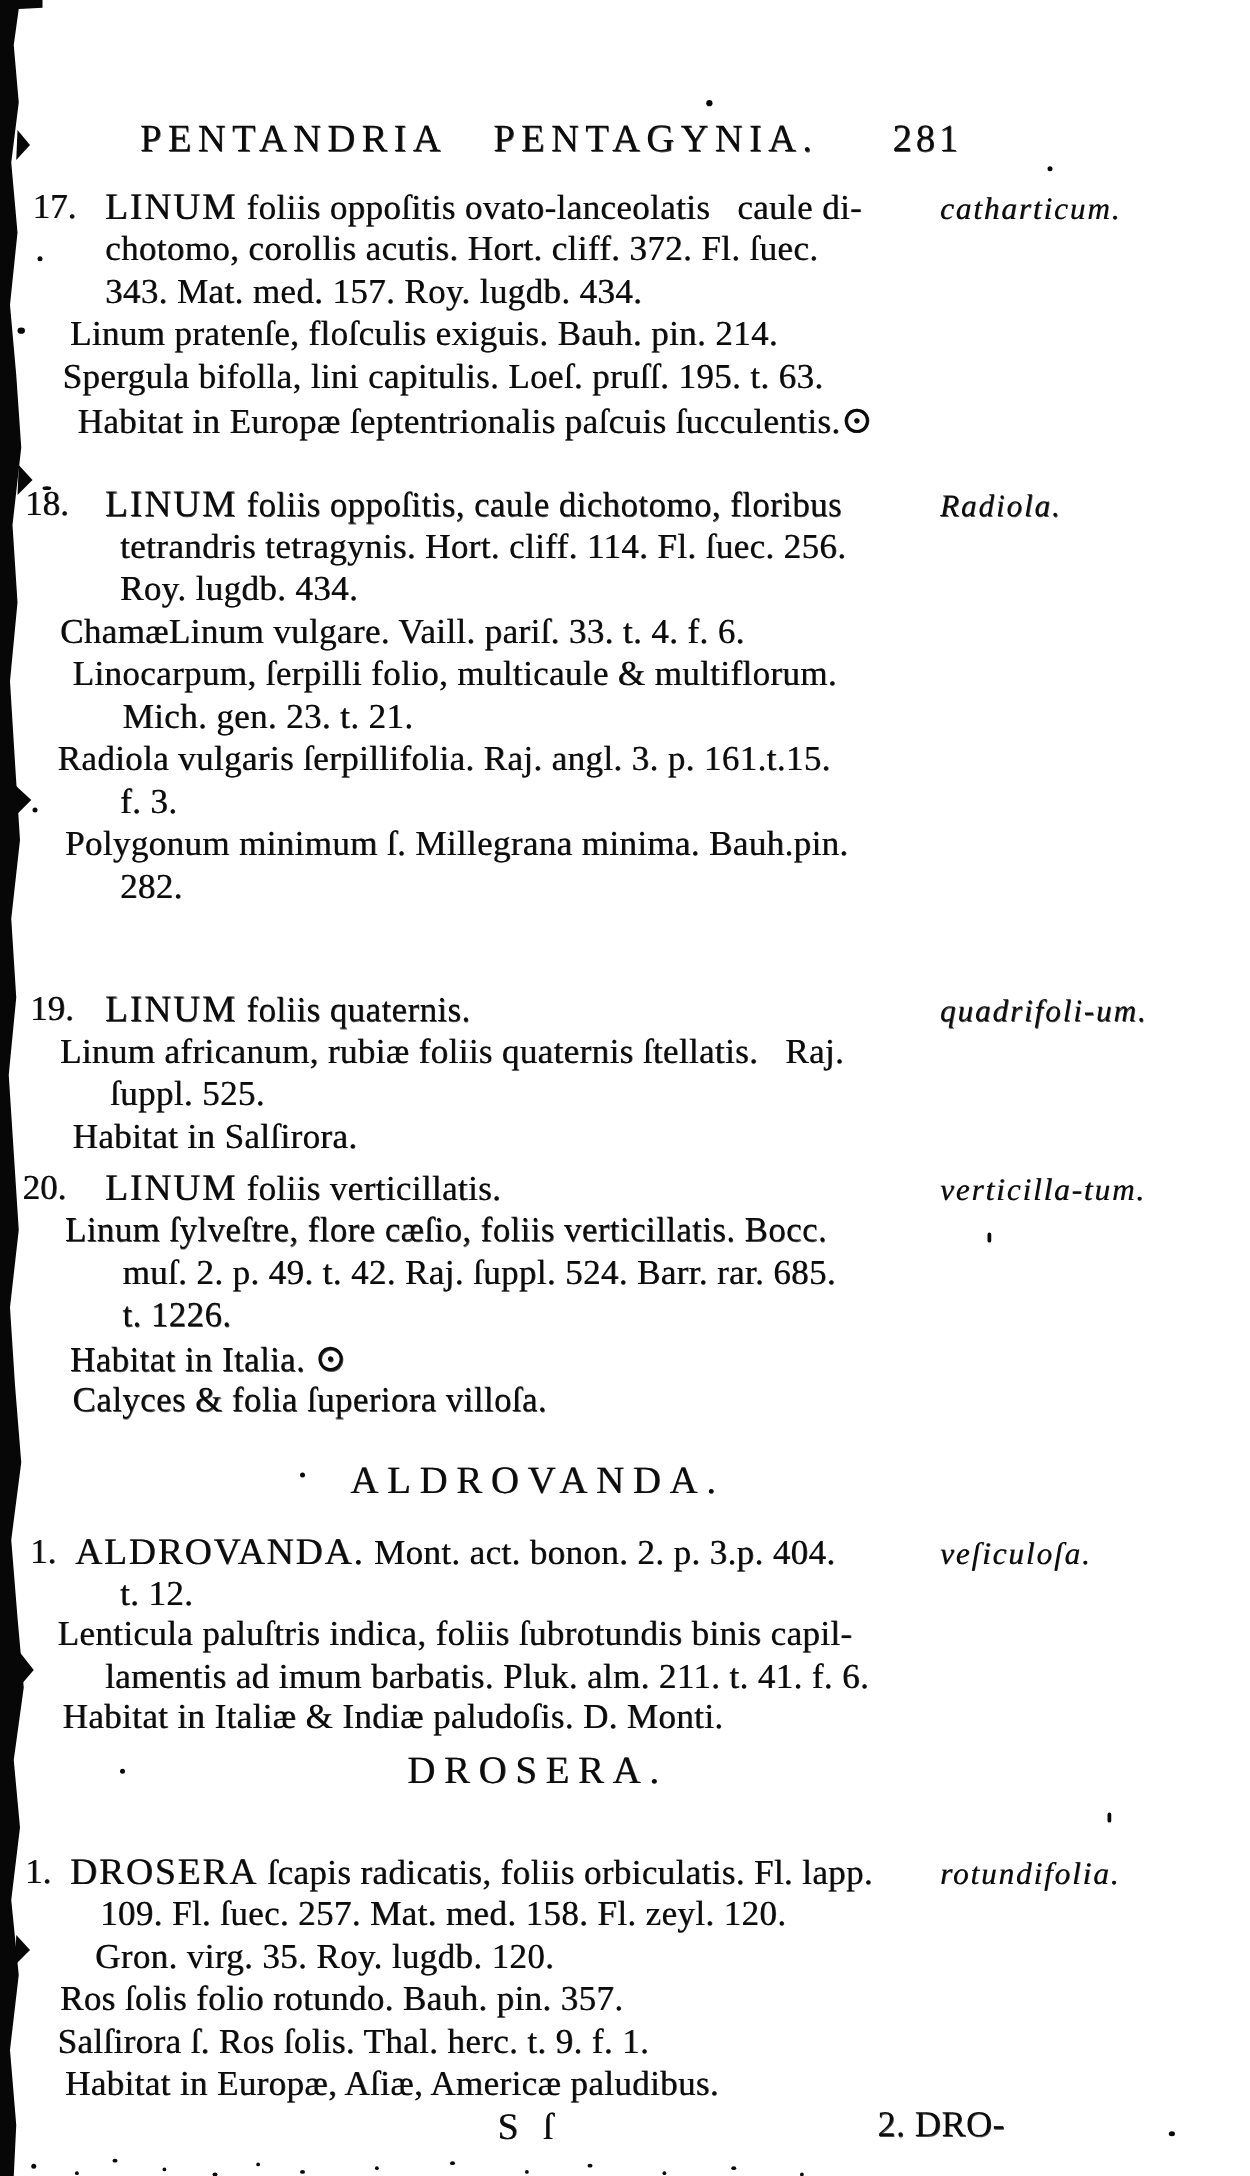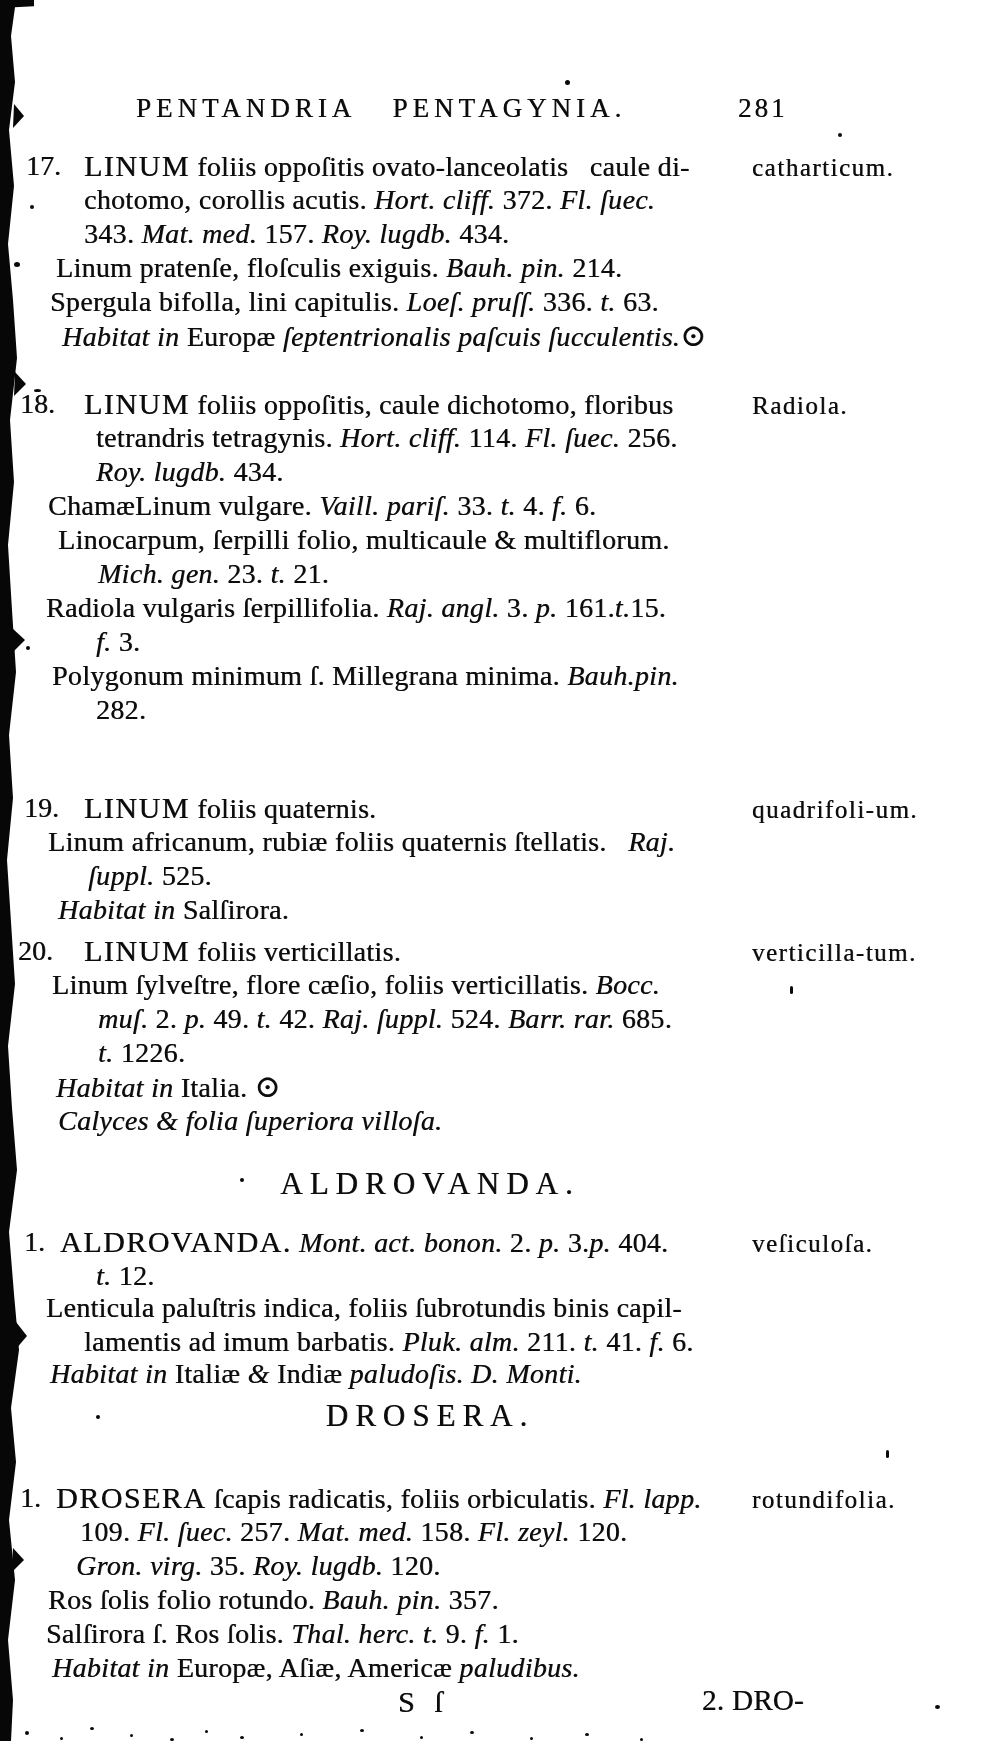--- a/index.html
+++ b/index.html
@@ -4,24 +4,24 @@
 <style>
   html,body{margin:0;padding:0;background:#e8e8e8;}
   .page{
     position:relative;width:1000px;height:1741px;background:#ffffff;
     font-family:"Liberation Serif","DejaVu Serif",serif;color:#0c0c0c;
     overflow:hidden;
     text-shadow:0.5px 0.3px 0 rgba(12,12,12,0.72);
   }
   .ln{position:absolute;white-space:nowrap;font-size:28px;line-height:32px;letter-spacing:0.3px;}
   .num{position:absolute;white-space:nowrap;font-size:28px;line-height:32px;}
-  .note{position:absolute;font-size:25px;line-height:31px;letter-spacing:1.5px;width:210px;}
-  .hd{position:absolute;white-space:nowrap;font-size:27px;letter-spacing:5px;word-spacing:26px;margin-left:24px;}
+  .note{position:absolute;font-style:italic;font-size:25px;line-height:31px;letter-spacing:1.5px;width:210px;}
+  .hd{position:absolute;white-space:nowrap;font-size:31px;letter-spacing:5px;word-spacing:26px;}
   .sec{position:absolute;left:0;width:860px;text-align:center;white-space:nowrap;font-size:31px;letter-spacing:7px;}
-  .it{font-style:italic;}
+  .it{}
   .genus{font-size:30px;letter-spacing:1.5px;}
   .sun{font-size:31px;}
   .edge{position:absolute;left:0;top:0;}
   .speck{position:absolute;background:#090909;border-radius:50%;display:block;}
 </style>
 </head>
 <body>
 
 <div class="page">
 
@@ -36,21 +36,21 @@
   </svg>
 
   <div class="hd" style="left:112px;top:93px">PENTANDRIA PENTAGYNIA.</div>
   <div class="hd" style="left:714px;top:93px;letter-spacing:3px">281</div>
 
   <div class="num" style="left:26px;top:150px">17.</div>
   <div class="ln" style="left:84px;top:150px"><span class="genus">LINUM</span><span> foliis oppoſitis ovato-lanceolatis  caule di-</span></div>
   <div class="ln" style="left:84px;top:184px"><span>chotomo, corollis acutis. </span><span class="it">Hort. cliff.</span><span> 372. </span><span class="it">Fl. ſuec.</span></div>
   <div class="ln" style="left:84px;top:218px"><span>343. </span><span class="it">Mat. med.</span><span> 157. </span><span class="it">Roy. lugdb.</span><span> 434.</span></div>
   <div class="ln" style="left:56px;top:252px"><span>Linum pratenſe, floſculis exiguis. </span><span class="it">Bauh. pin.</span><span> 214.</span></div>
-  <div class="ln" style="left:50px;top:286px"><span>Spergula bifolla, lini capitulis. </span><span class="it">Loeſ. pruſſ.</span><span> 336. </span><span class="it">t.</span><span> 63.</span></div>
+  <div class="ln" style="left:50px;top:286px"><span>Spergula bifolla, lini capitulis. </span><span class="it">Loeſ. pruſſ.</span><span> 195. </span><span class="it">t.</span><span> 63.</span></div>
   <div class="ln" style="left:62px;top:320px"><span class="it">Habitat in </span><span>Europæ </span><span class="it">ſeptentrionalis paſcuis ſucculentis.</span><span class="sun">⊙</span></div>
   <div class="note" style="left:752px;top:152px">catharticum.</div>
 
   <div class="num" style="left:20px;top:388px">18.</div>
   <div class="ln" style="left:84px;top:388px"><span class="genus">LINUM</span><span> foliis oppoſitis, caule dichotomo, floribus</span></div>
   <div class="ln" style="left:96px;top:422px"><span>tetrandris tetragynis. </span><span class="it">Hort. cliff.</span><span> 114. </span><span class="it">Fl. ſuec.</span><span> 256.</span></div>
   <div class="ln" style="left:96px;top:456px"><span class="it">Roy. lugdb.</span><span> 434.</span></div>
   <div class="ln" style="left:48px;top:490px"><span>ChamæLinum vulgare. </span><span class="it">Vaill. pariſ.</span><span> 33. </span><span class="it">t.</span><span> 4. </span><span class="it">f.</span><span> 6.</span></div>
   <div class="ln" style="left:58px;top:524px"><span>Linocarpum, ſerpilli folio, multicaule &amp; multiflorum.</span></div>
   <div class="ln" style="left:98px;top:558px"><span class="it">Mich. gen.</span><span> 23. </span><span class="it">t.</span><span> 21.</span></div>

